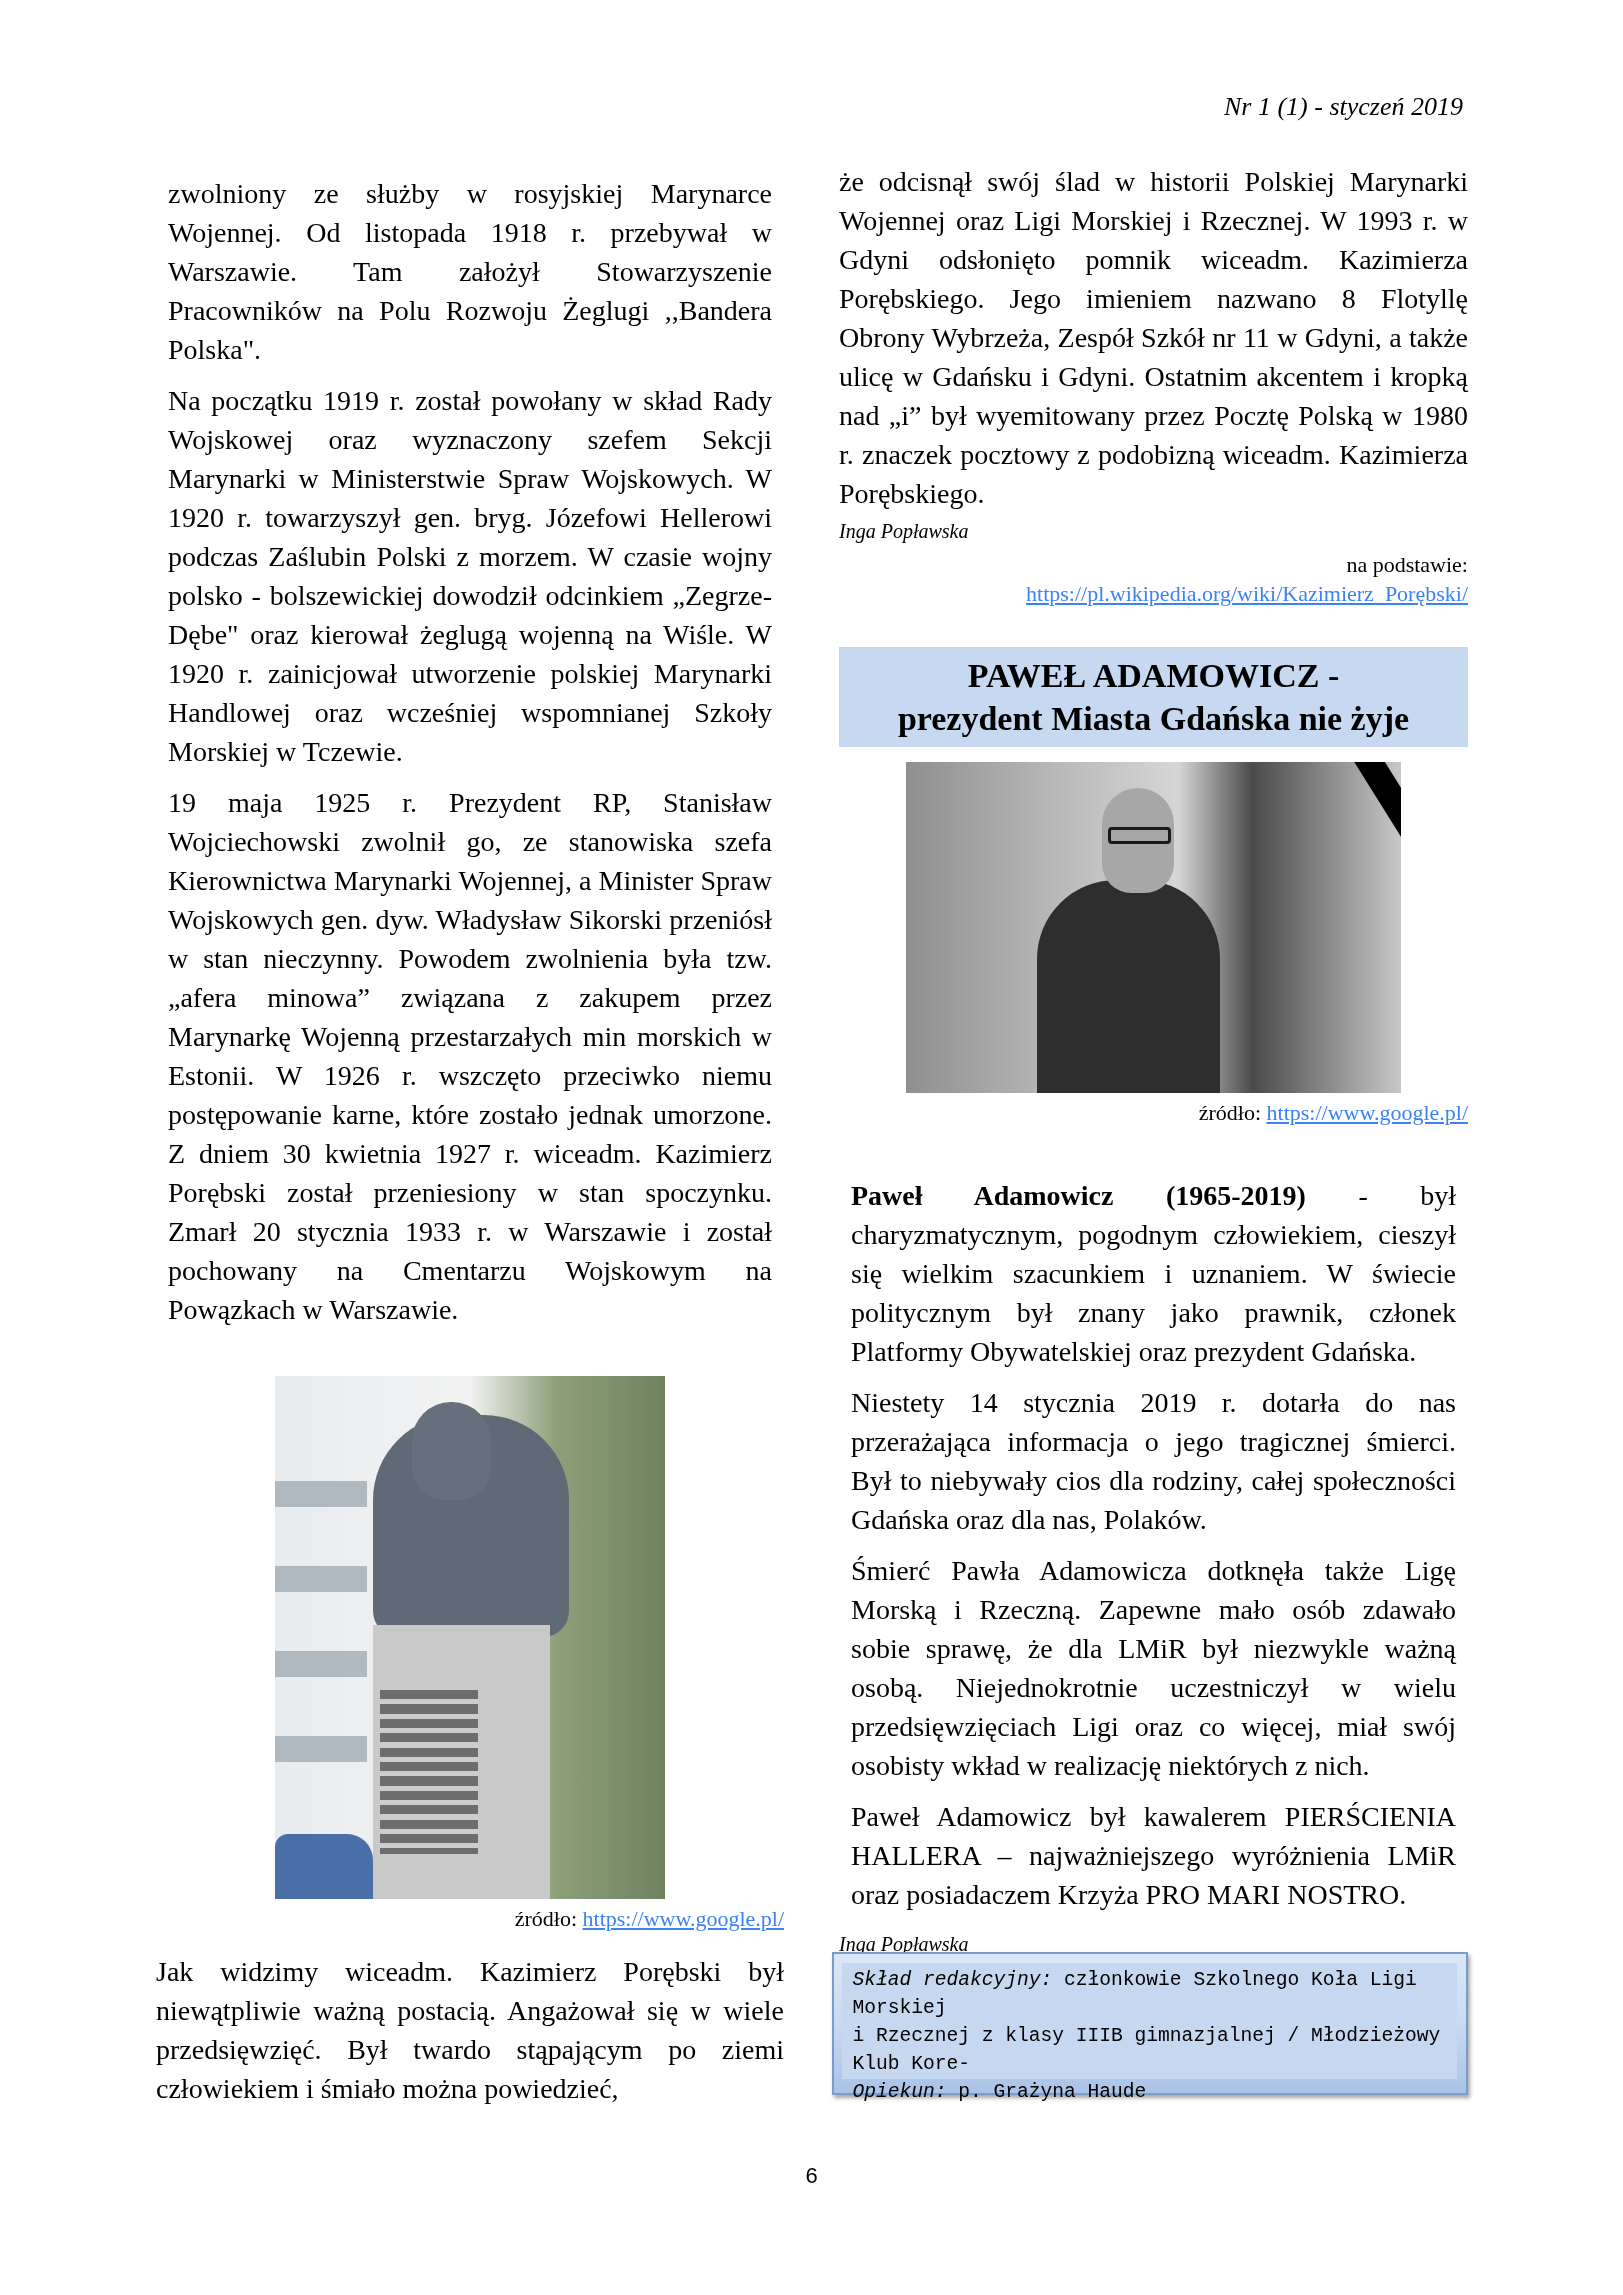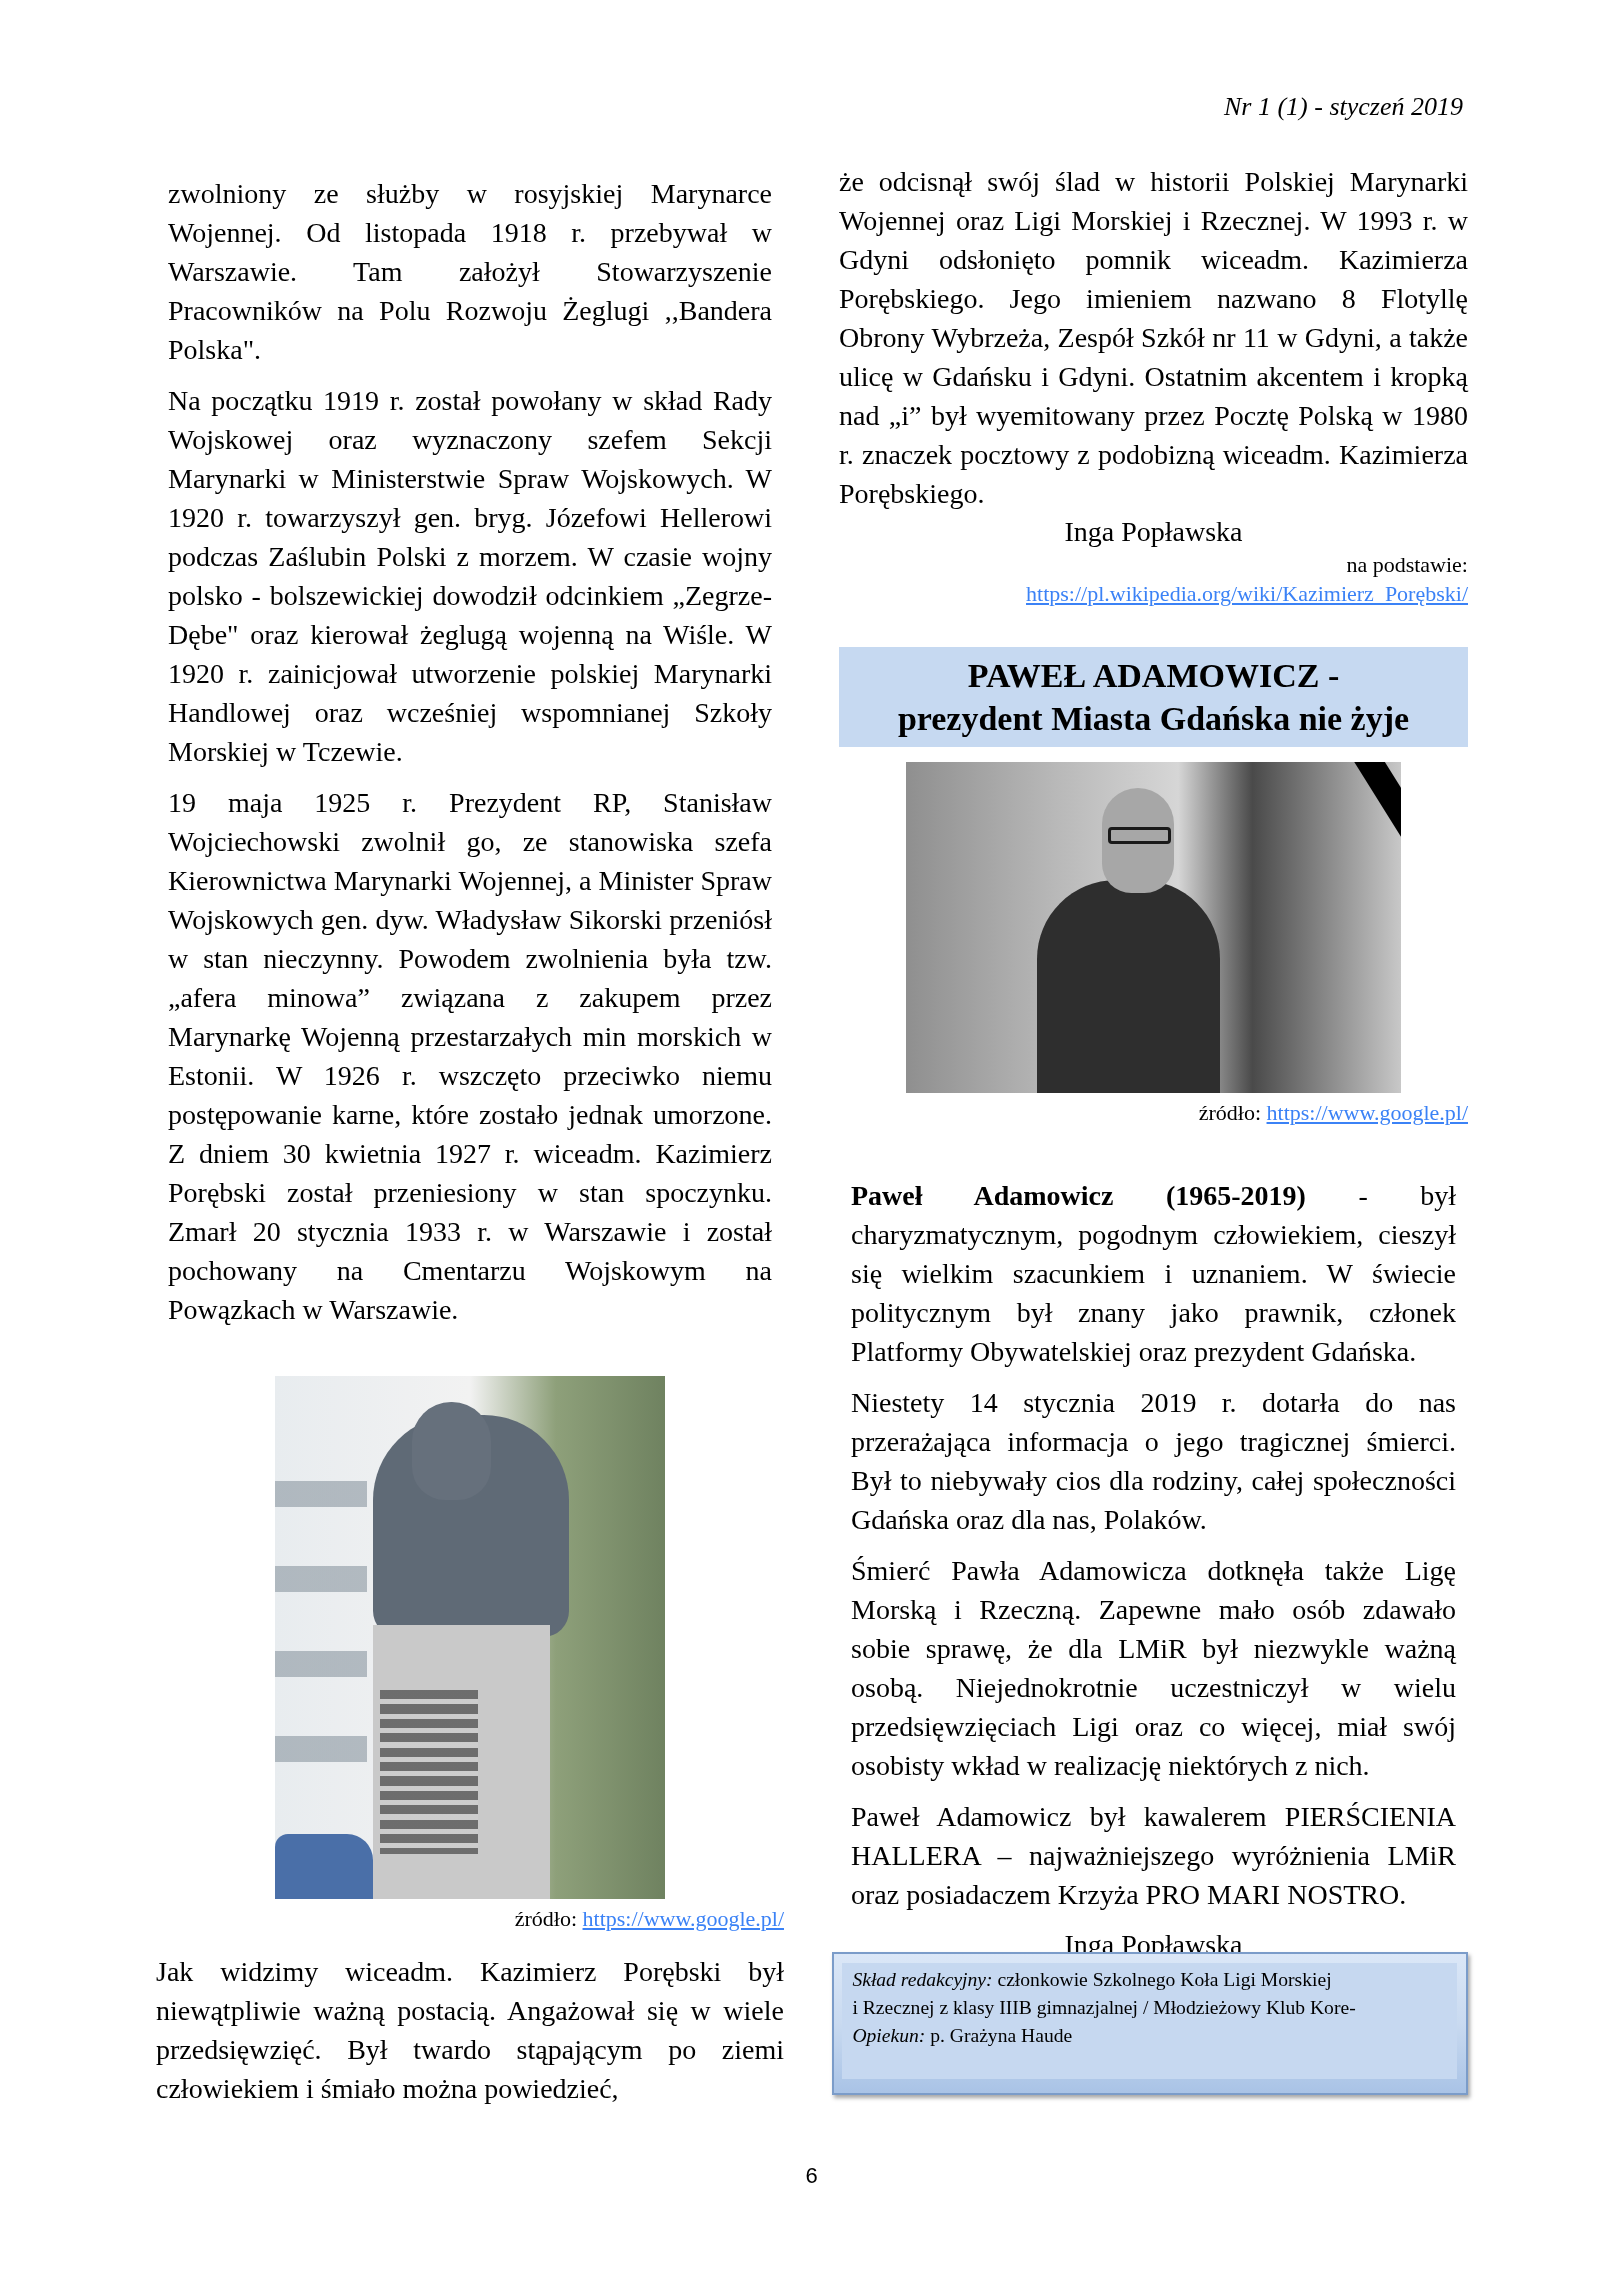--- a/index.html
+++ b/index.html
@@ -4,21 +4,21 @@
 <style>
   html, body { margin: 0; padding: 0; background: #ffffff; }
   body { width: 1623px; height: 2295px; position: relative; overflow: hidden;
          font-family: "Liberation Serif", "DejaVu Serif", serif; color: #000; }
   .header { position: absolute; top: 92px; right: 160px; font-style: italic; font-size: 26px; }
   .col { position: absolute; top: 162px; width: 628px; }
   .col.left { left: 156px; }
   .col.right { left: 839px; width: 629px; }
   .body-text { font-size: 28px; line-height: 39px; text-align: justify; margin: 0; }
   .body-text p { margin: 12px; }
-  .author { font-size: 28px; text-align: center; line-height: 37px; }
+  .author { font-style: italic; font-size: 20px; text-align: left; line-height: 37px; }
   .source-note { font-size: 22px; text-align: right; line-height: 29px; }
   .link { color: #3b82f6; text-decoration: underline; }
   .caption { font-size: 22px; text-align: right; line-height: 31px; }
   .headline-box { background: #c6d9f1; margin-top: 39px; padding: 6.5px 0 7.9px 0; text-align: center;
                   font-weight: bold; font-size: 34px; line-height: 43px; }
   .photo { position: relative; overflow: hidden; }
   .statue-photo { width: 390px; height: 523px; margin: 47px auto 0 auto;
       background:
         linear-gradient(180deg, rgba(255,255,255,0) 0%, rgba(255,255,255,0) 100%),
         linear-gradient(90deg, #e8ecef 0%, #f2f2f2 50%, #8ea07a 72%, #6f8260 100%); }
@@ -41,21 +41,21 @@
   .portrait-photo .face { position: absolute; left: 196px; top: 26px; width: 72px; height: 105px;
       background: #a7a7a7; border-radius: 36px 36px 29.4px 29.4px; }
   .portrait-photo .glasses { position: absolute; left: 202px; top: 65px; width: 63px; height: 17px;
       border: 3.9px solid #1a1a1a; border-radius: 3.9px; box-sizing: border-box; }
   .portrait-photo .ribbon { position: absolute; left: 432px; top: -26px; width: 26px; height: 209px;
       background: #000; transform: rotate(-32deg); transform-origin: top left; }
   .editorial-box { position: absolute; left: 832px; top: 1952px; width: 632px; height: 139px;
       background: linear-gradient(180deg, #dbe7f7 0%, #c9daf0 50%, #a9c3e6 100%);
       border: 2px solid #7b9cc9; box-shadow: 2px 2.6px 3.9px rgba(0,0,0,.35); }
   .editorial-inner { position: absolute; left: 7.9px; top: 9.2px; width: 615px; height: 116px;
-      background: #c6d8f0; font-family: Liberation Serif, serif; font-size: 19.6px;
+      background: #c6d8f0; font-family: Liberation Mono, monospace; font-size: 19.6px;
       line-height: 28px; padding-left: 10.5px; box-sizing: border-box; padding-top: 2.6px; }
   .editorial-inner em { font-style: italic; }
   .page-number { position: absolute; top: 2163px; left: 0; width: 1623px; text-align: center;
       font-family: "Liberation Sans", "DejaVu Sans", sans-serif; font-size: 22px; }
   .lead-bold { font-weight: bold; }
 </style>
 </head>
 <body>
 
 <div class="header">Nr 1 (1) - styczeń 2019</div>

